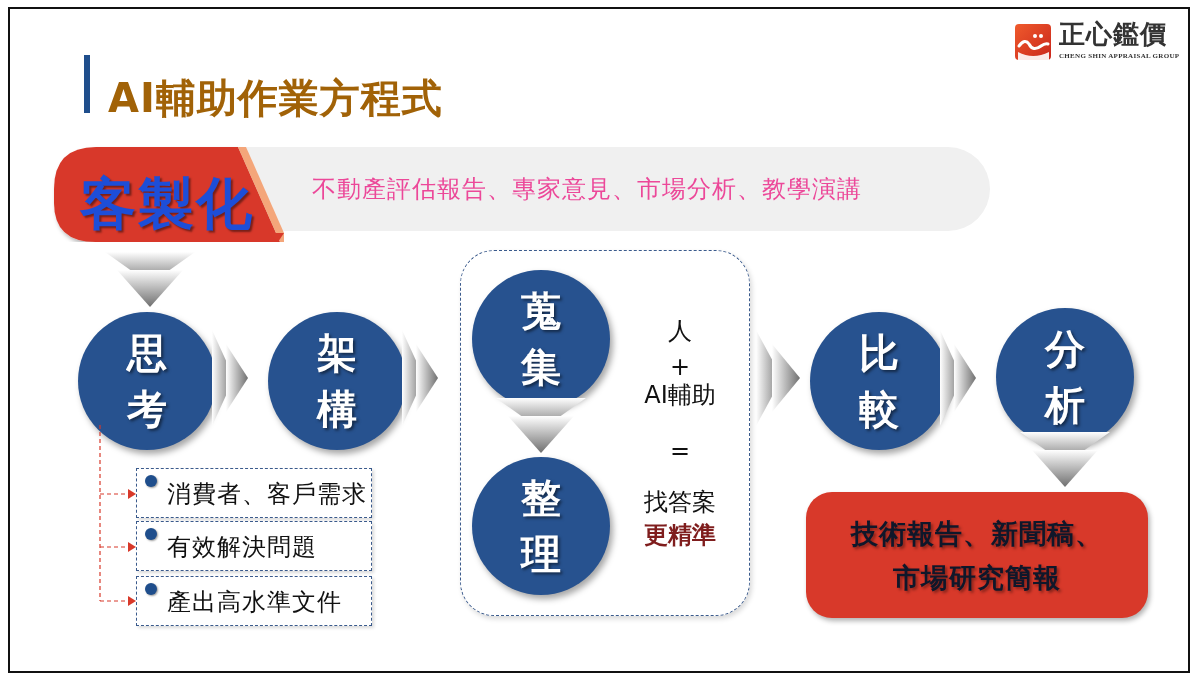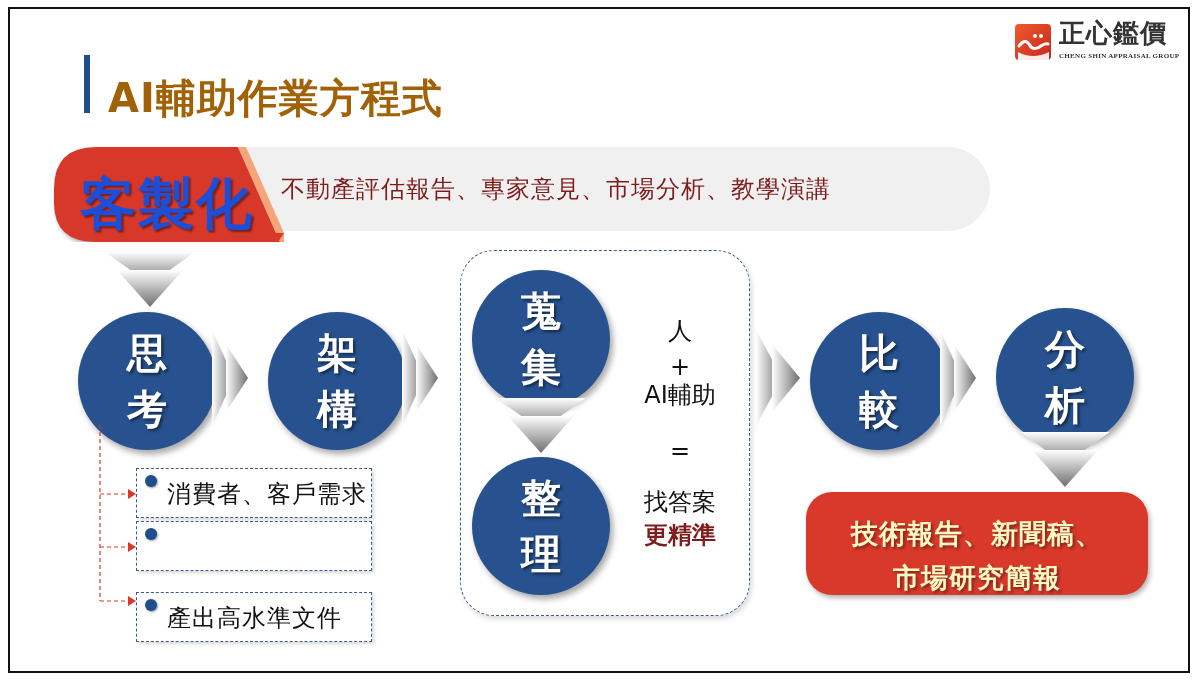--- a/index.html
+++ b/index.html
@@ -9,26 +9,26 @@
   .abs { position:absolute; }
 
   
   .title-bar { left:84px; top:55px; width:6px; height:58px; background:#1f4e8c; }
   .title { left:108px; top:72px; font-size:40px; font-weight:bold; color:#a16207; letter-spacing:1px; line-height:52px; }
 
   
   .logo { left:1015px; top:22px; width:160px; height:40px; }
   .logo-mark { position:absolute; left:0; top:2px; width:36px; height:36px; background:linear-gradient(135deg,#ef5a2c,#c9261c); border-radius:4px; }
   .logo-mark svg { position:absolute; left:0; top:0; }
-  .logo-cn { position:absolute; left:44px; top:-2px; font-family:Liberation Mono, monospace; font-size:26px; font-weight:bold; color:#333; line-height:30px; letter-spacing:1px; }
+  .logo-cn { position:absolute; left:44px; top:-2px; font-family:Liberation Serif, serif; font-size:26px; font-weight:bold; color:#333; line-height:30px; letter-spacing:1px; }
   .logo-en { position:absolute; left:44px; top:30px; font-family:"Liberation Serif",serif; font-size:7px; color:#333; letter-spacing:0.3px; white-space:nowrap; font-weight:bold; }
 
   
   .banner-grey { left:215px; top:147px; width:775px; height:84px; background:#f0f0f0; border-radius:0 42px 42px 0; }
-  .banner-text { left:281px; top:172px; font-size:24px; color:#7f1d1d; line-height:34px; letter-spacing:1px; }
+  .banner-text { left:312px; top:172px; font-size:24px; color:#ec4899; line-height:34px; letter-spacing:1px; }
   .banner-red { left:52px; top:145px; width:232px; height:97px; }
   .banner-label { left:80px; top:160px; font-size:56px; color:#1d4ed8; font-weight:bold; line-height:62px; letter-spacing:2px; text-shadow:2px 2px 2px rgba(0,0,0,0.45);margin-top:13px; }
 
   
   .circle { width:138px; height:138px; border-radius:50%; background:#27528f;
             box-shadow:3px 4px 6px rgba(0,0,0,0.35); color:#fff; font-size:40px; font-weight:bold;
             display:flex; flex-direction:column; align-items:center; justify-content:center; line-height:56px;
             text-shadow:2px 2px 3px rgba(0,0,0,0.5); }
 
   
@@ -39,22 +39,22 @@
   .bullet-box { width:236px; height:50px; border:1.5px dashed #3a5a8c; background:#fff; box-sizing:border-box; box-shadow:2px 2px 3px rgba(0,0,0,0.15); }
   .bullet-dot { position:absolute; left:8px; top:6px; width:12px; height:12px; border-radius:50%; background:#1f4e8c; box-shadow:1px 1px 2px rgba(0,0,0,0.4); }
   .bullet-text { position:absolute; left:30px; top:8px; font-size:24px; color:#111; line-height:34px; letter-spacing:1px; }
 
   
   .group-box { left:460px; top:250px; width:290px; height:366px; border:1.5px dashed #3a5a8c; border-radius:34px; box-sizing:border-box; box-shadow:2px 3px 5px rgba(0,0,0,0.15); }
   .eq-text { left:620px; width:120px; text-align:center; font-size:24px; color:#111; line-height:30px; }
   .eq-red { color:#7f1d1d; font-weight:bold; }
 
   
-  .result-box { left:806px; top:492px; width:342px; height:103px; border-radius:26px; background:#d8392a; box-shadow:2px 3px 5px rgba(0,0,0,0.3);
-                color:#fef9c3; font-size:27px; font-weight:bold; text-align:center; line-height:44px; padding-top:20px; box-sizing:border-box; text-shadow:2px 2px 3px rgba(0,0,0,0.4); letter-spacing:1px; }
+  .result-box { left:806px; top:492px; width:342px; height:126px; border-radius:26px; background:#d8392a; box-shadow:2px 3px 5px rgba(0,0,0,0.3);
+                color:#0f172a; font-size:27px; font-weight:bold; text-align:center; line-height:44px; padding-top:20px; box-sizing:border-box; text-shadow:2px 2px 3px rgba(0,0,0,0.4); letter-spacing:1px; }
 </style>
 </head>
 <body>
 
 <div class="frame"></div>
 
 <div class="abs title-bar"></div>
 <div class="abs title">AI輔助作業方程式</div>
 
 <div class="abs logo">
@@ -129,22 +129,23 @@
   <path d="M8 176 L36 176" stroke="#d8392a" stroke-width="1.2" stroke-dasharray="4 3"></path>
   <path d="M36 171 L44 176 L36 181 Z" fill="#d8392a"></path>
 </svg>
 
 <div class="abs bullet-box" style="left:136px;top:468px;">
   <div class="bullet-dot"></div>
   <div class="bullet-text">消費者、客戶需求</div>
 </div>
 <div class="abs bullet-box" style="left:136px;top:521px;">
   <div class="bullet-dot"></div>
+  <div class="bullet-text">有效解決問題</div>
 </div>
-<div class="abs bullet-box" style="left:136px;top:576px;margin-top:16px;">
+<div class="abs bullet-box" style="left:136px;top:576px;">
   <div class="bullet-dot"></div>
   <div class="bullet-text">產出高水準文件</div>
 </div>
 
 <div class="abs group-box"></div>
 
 <div class="abs circle" style="left:472px;top:270px;">
   <span>蒐</span>
   <span>集</span>
 </div>

